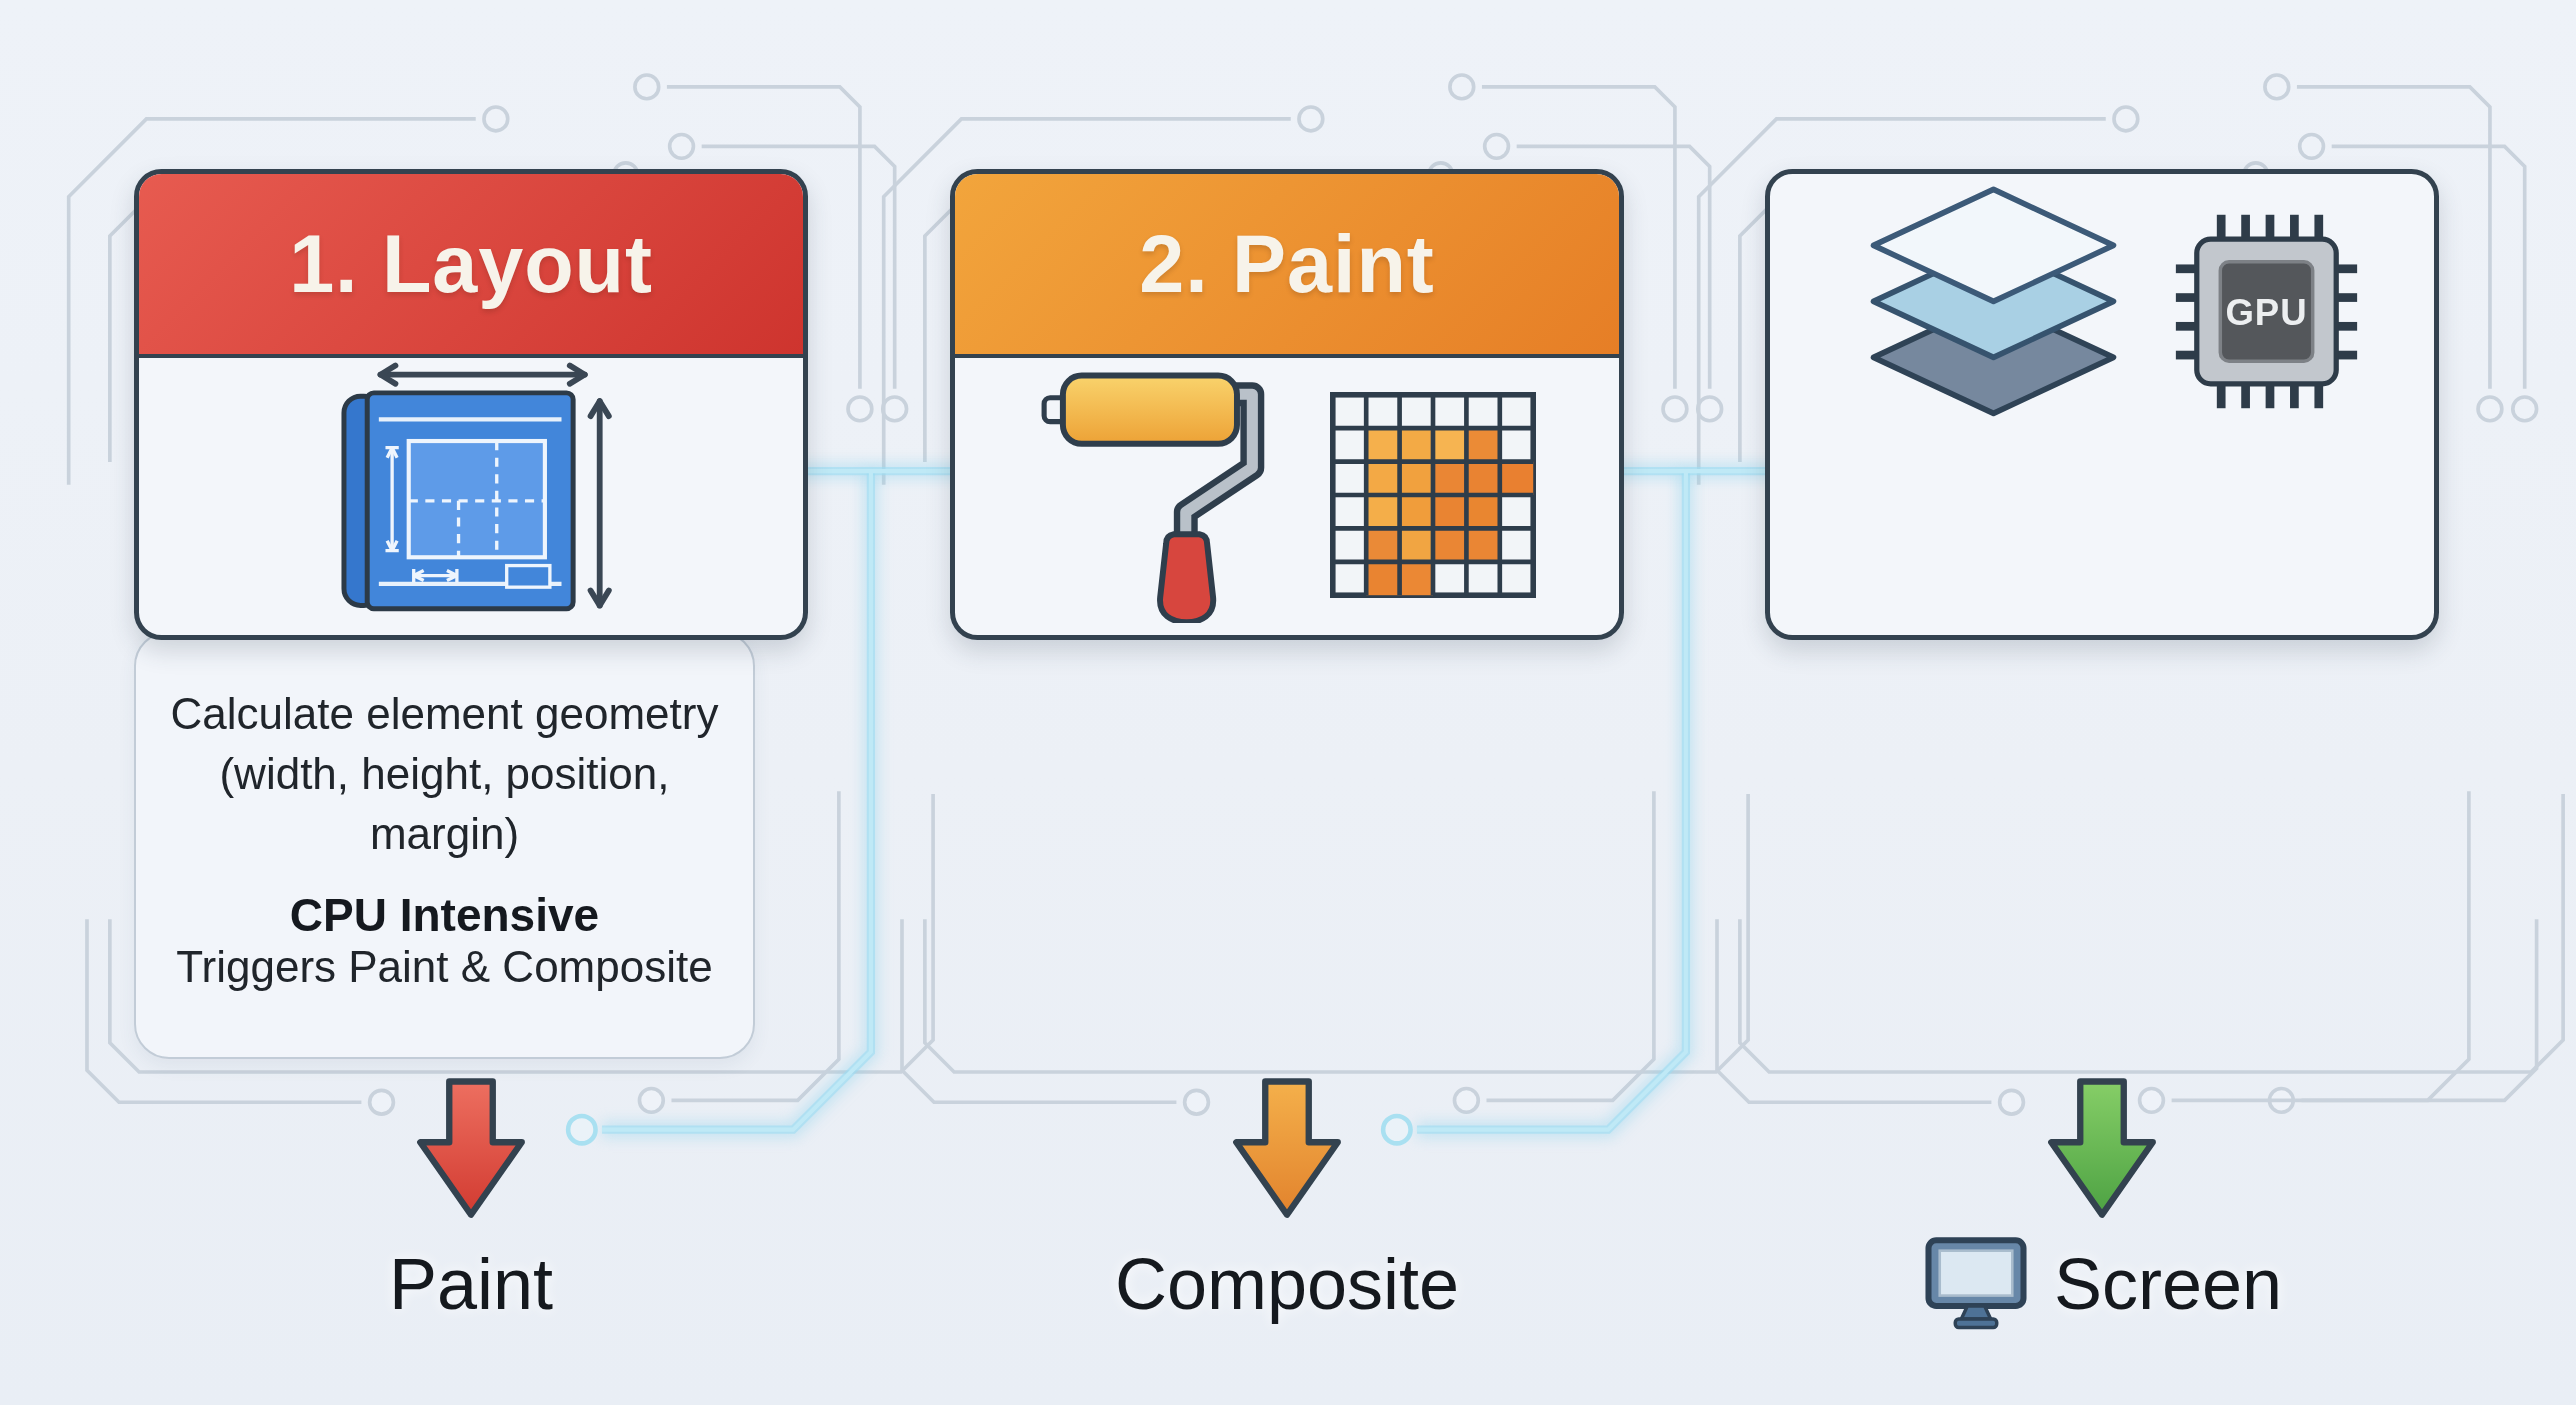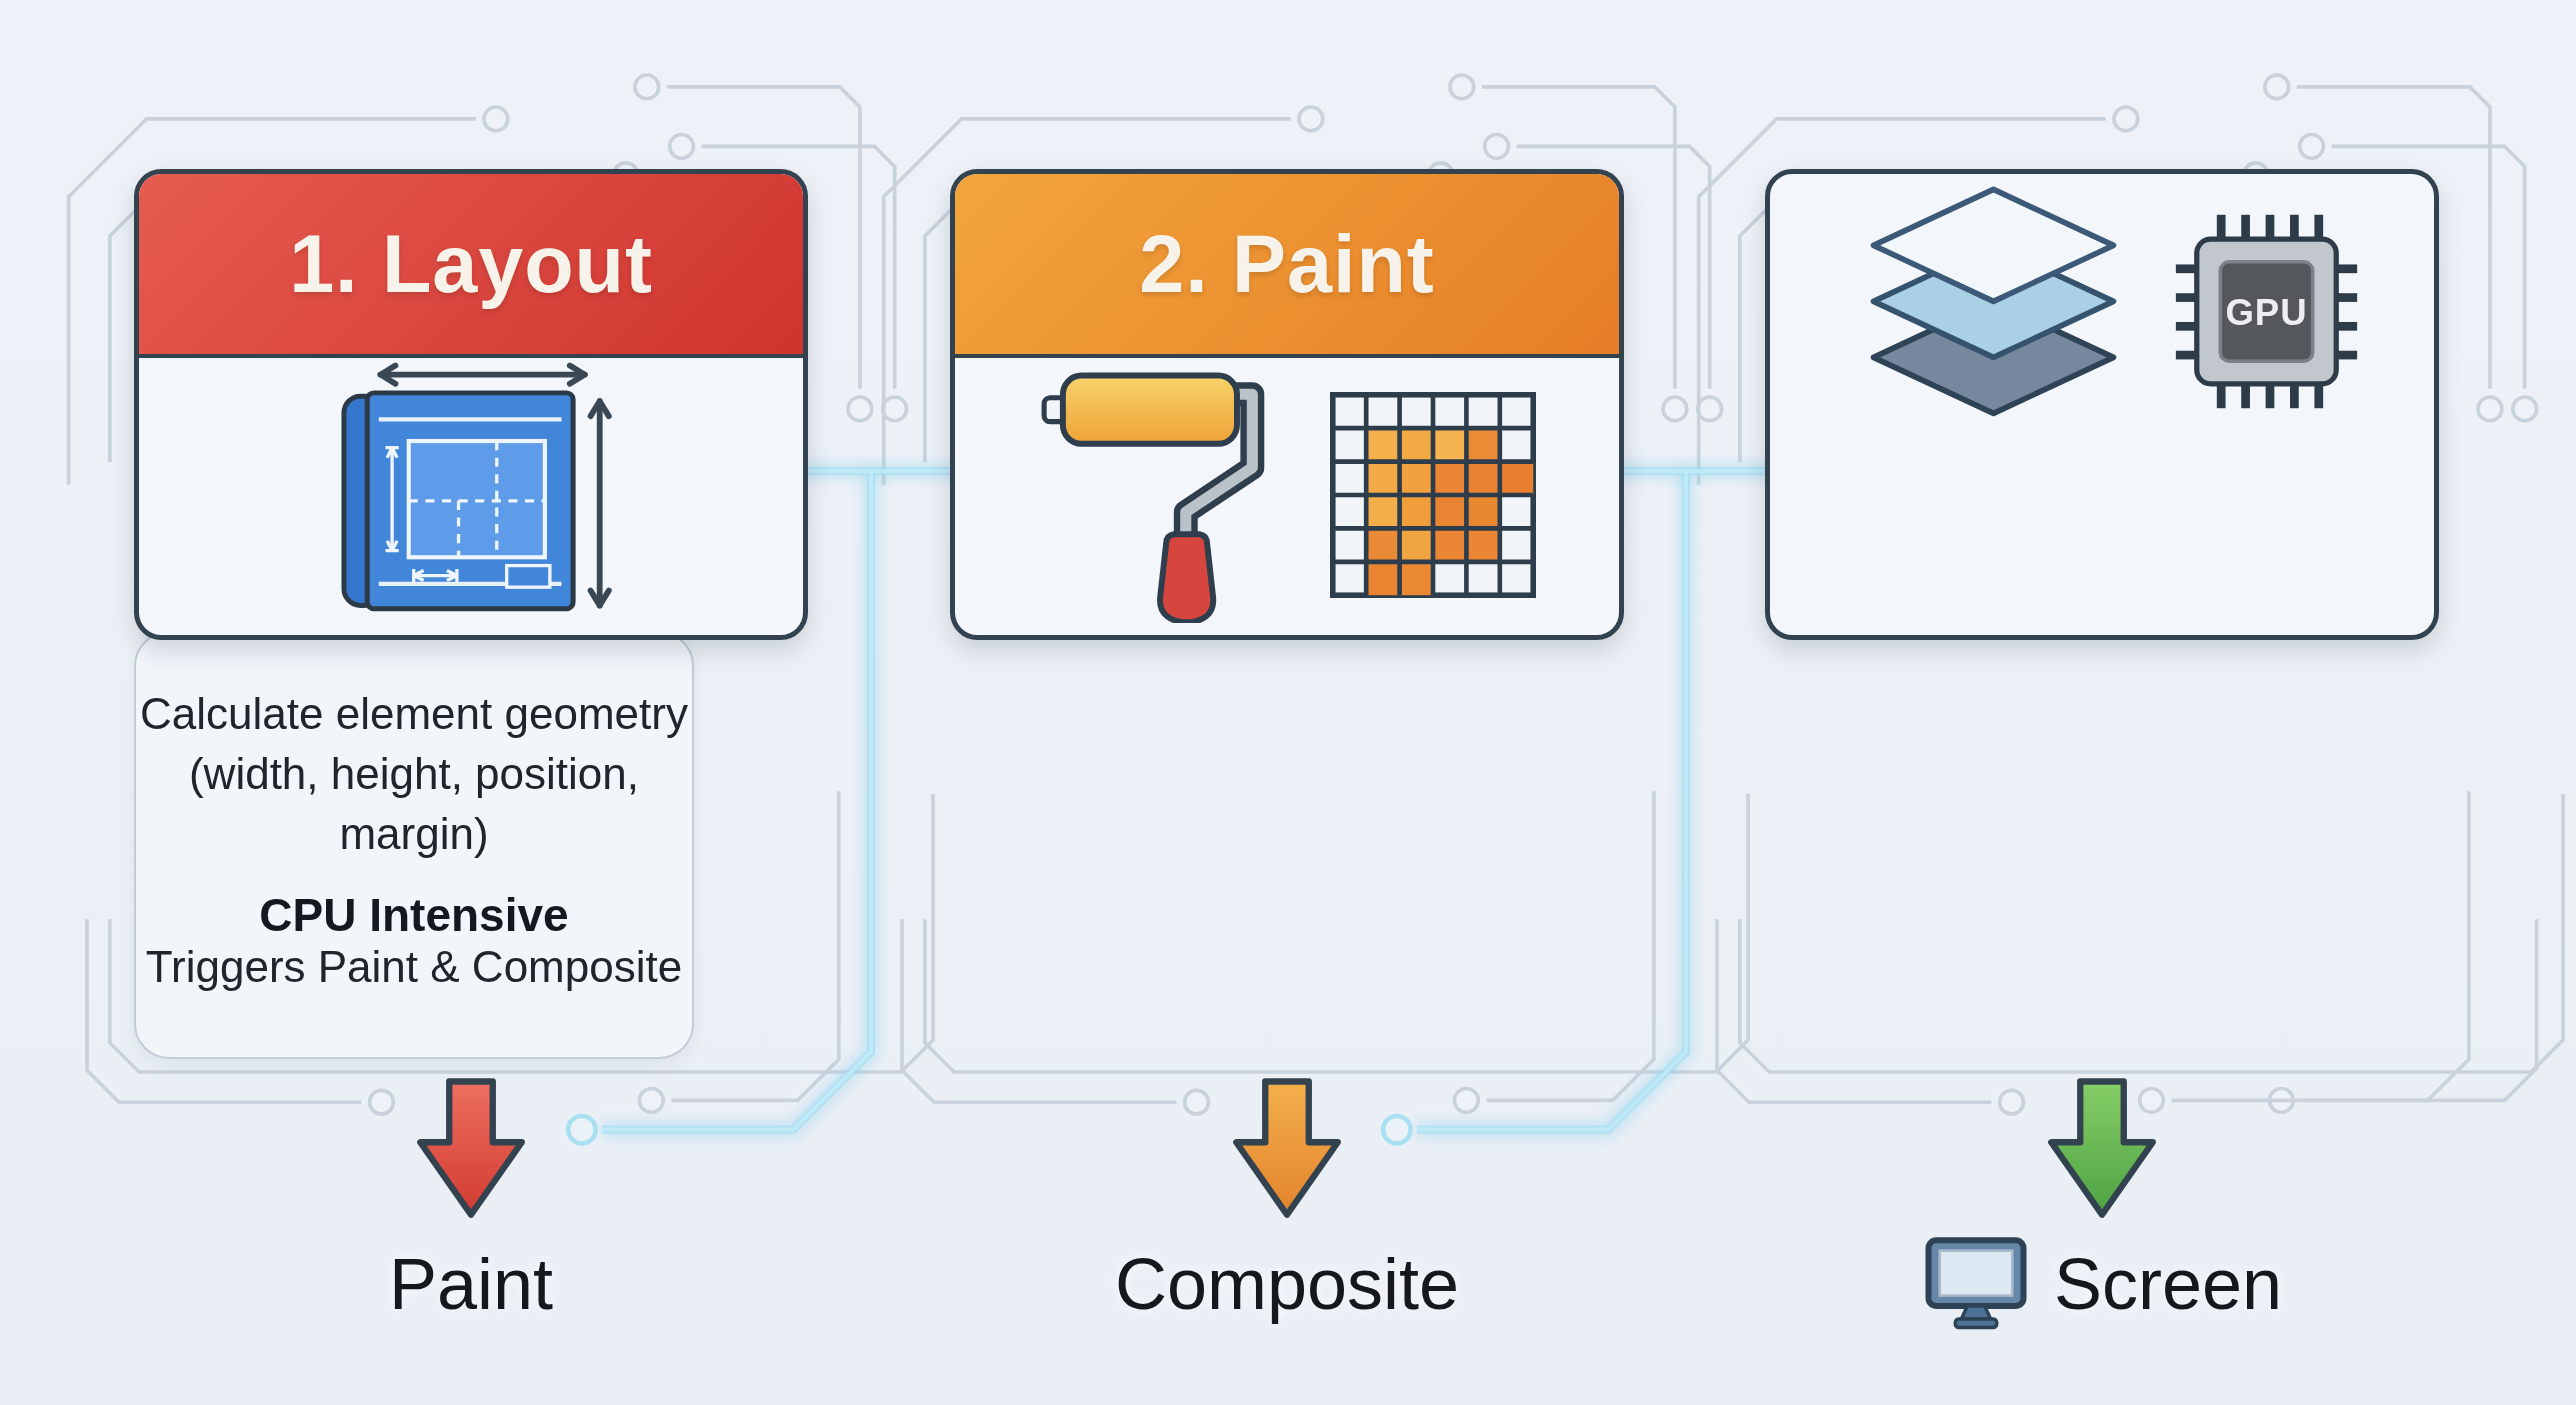--- a/index.html
+++ b/index.html
@@ -14,21 +14,21 @@
   .gray-dot{fill:#eef2f8;stroke:#c9d2dc;stroke-width:4}
   .glow-under{fill:none;stroke:rgba(137,210,236,.38);stroke-width:18;filter:blur(7px)}
   .glow-mid{fill:none;stroke:rgba(156,220,242,.60);stroke-width:9}
   .glow-core{fill:none;stroke:#bfe9f6;stroke-width:4.5}
   .glow-dot{fill:#eaf2f8;stroke:#a9e0f1;stroke-width:5}
 
   .col{position:absolute;top:169px;width:674px;height:1236px;z-index:1}
   .col-0{left:134px}.col-1{left:950px}.col-2{left:1765px}
 
   .panel{
-    position:absolute;left:0;top:462px;width:560px;height:428px;
+    position:absolute;left:0;top:462px;width:621px;height:428px;
     border:2.7px solid #c2ccd7;border-radius:35px;background:#f2f5fa;
     box-sizing:border-box;box-shadow:0 7.3px 18.3px rgba(60,80,110,.07);
     text-align:center;padding-top:51px;
   }
   .desc{font-size:44px;line-height:60px;color:#20252b}
   .desc span{display:block}
   .emphasis{margin-top:24px;font-size:46px;font-weight:bold;color:#15191f}
   .note{font-size:44px;color:#20252b}
   .col-2 .emphasis{margin-top:44px}
   .col-2 .note{margin-top:59px}

